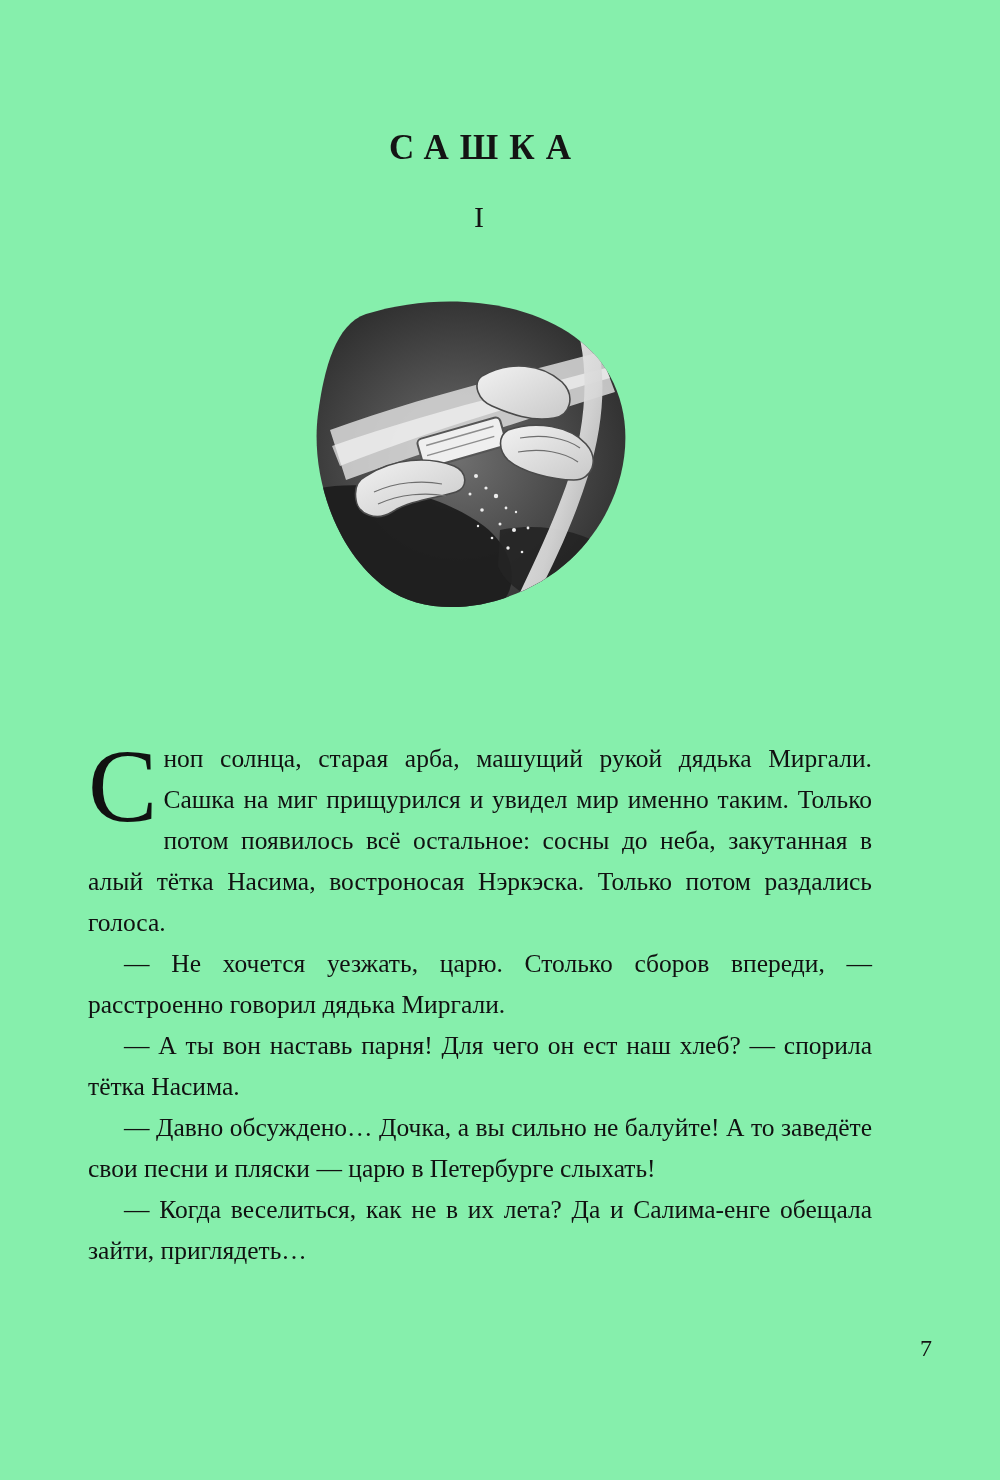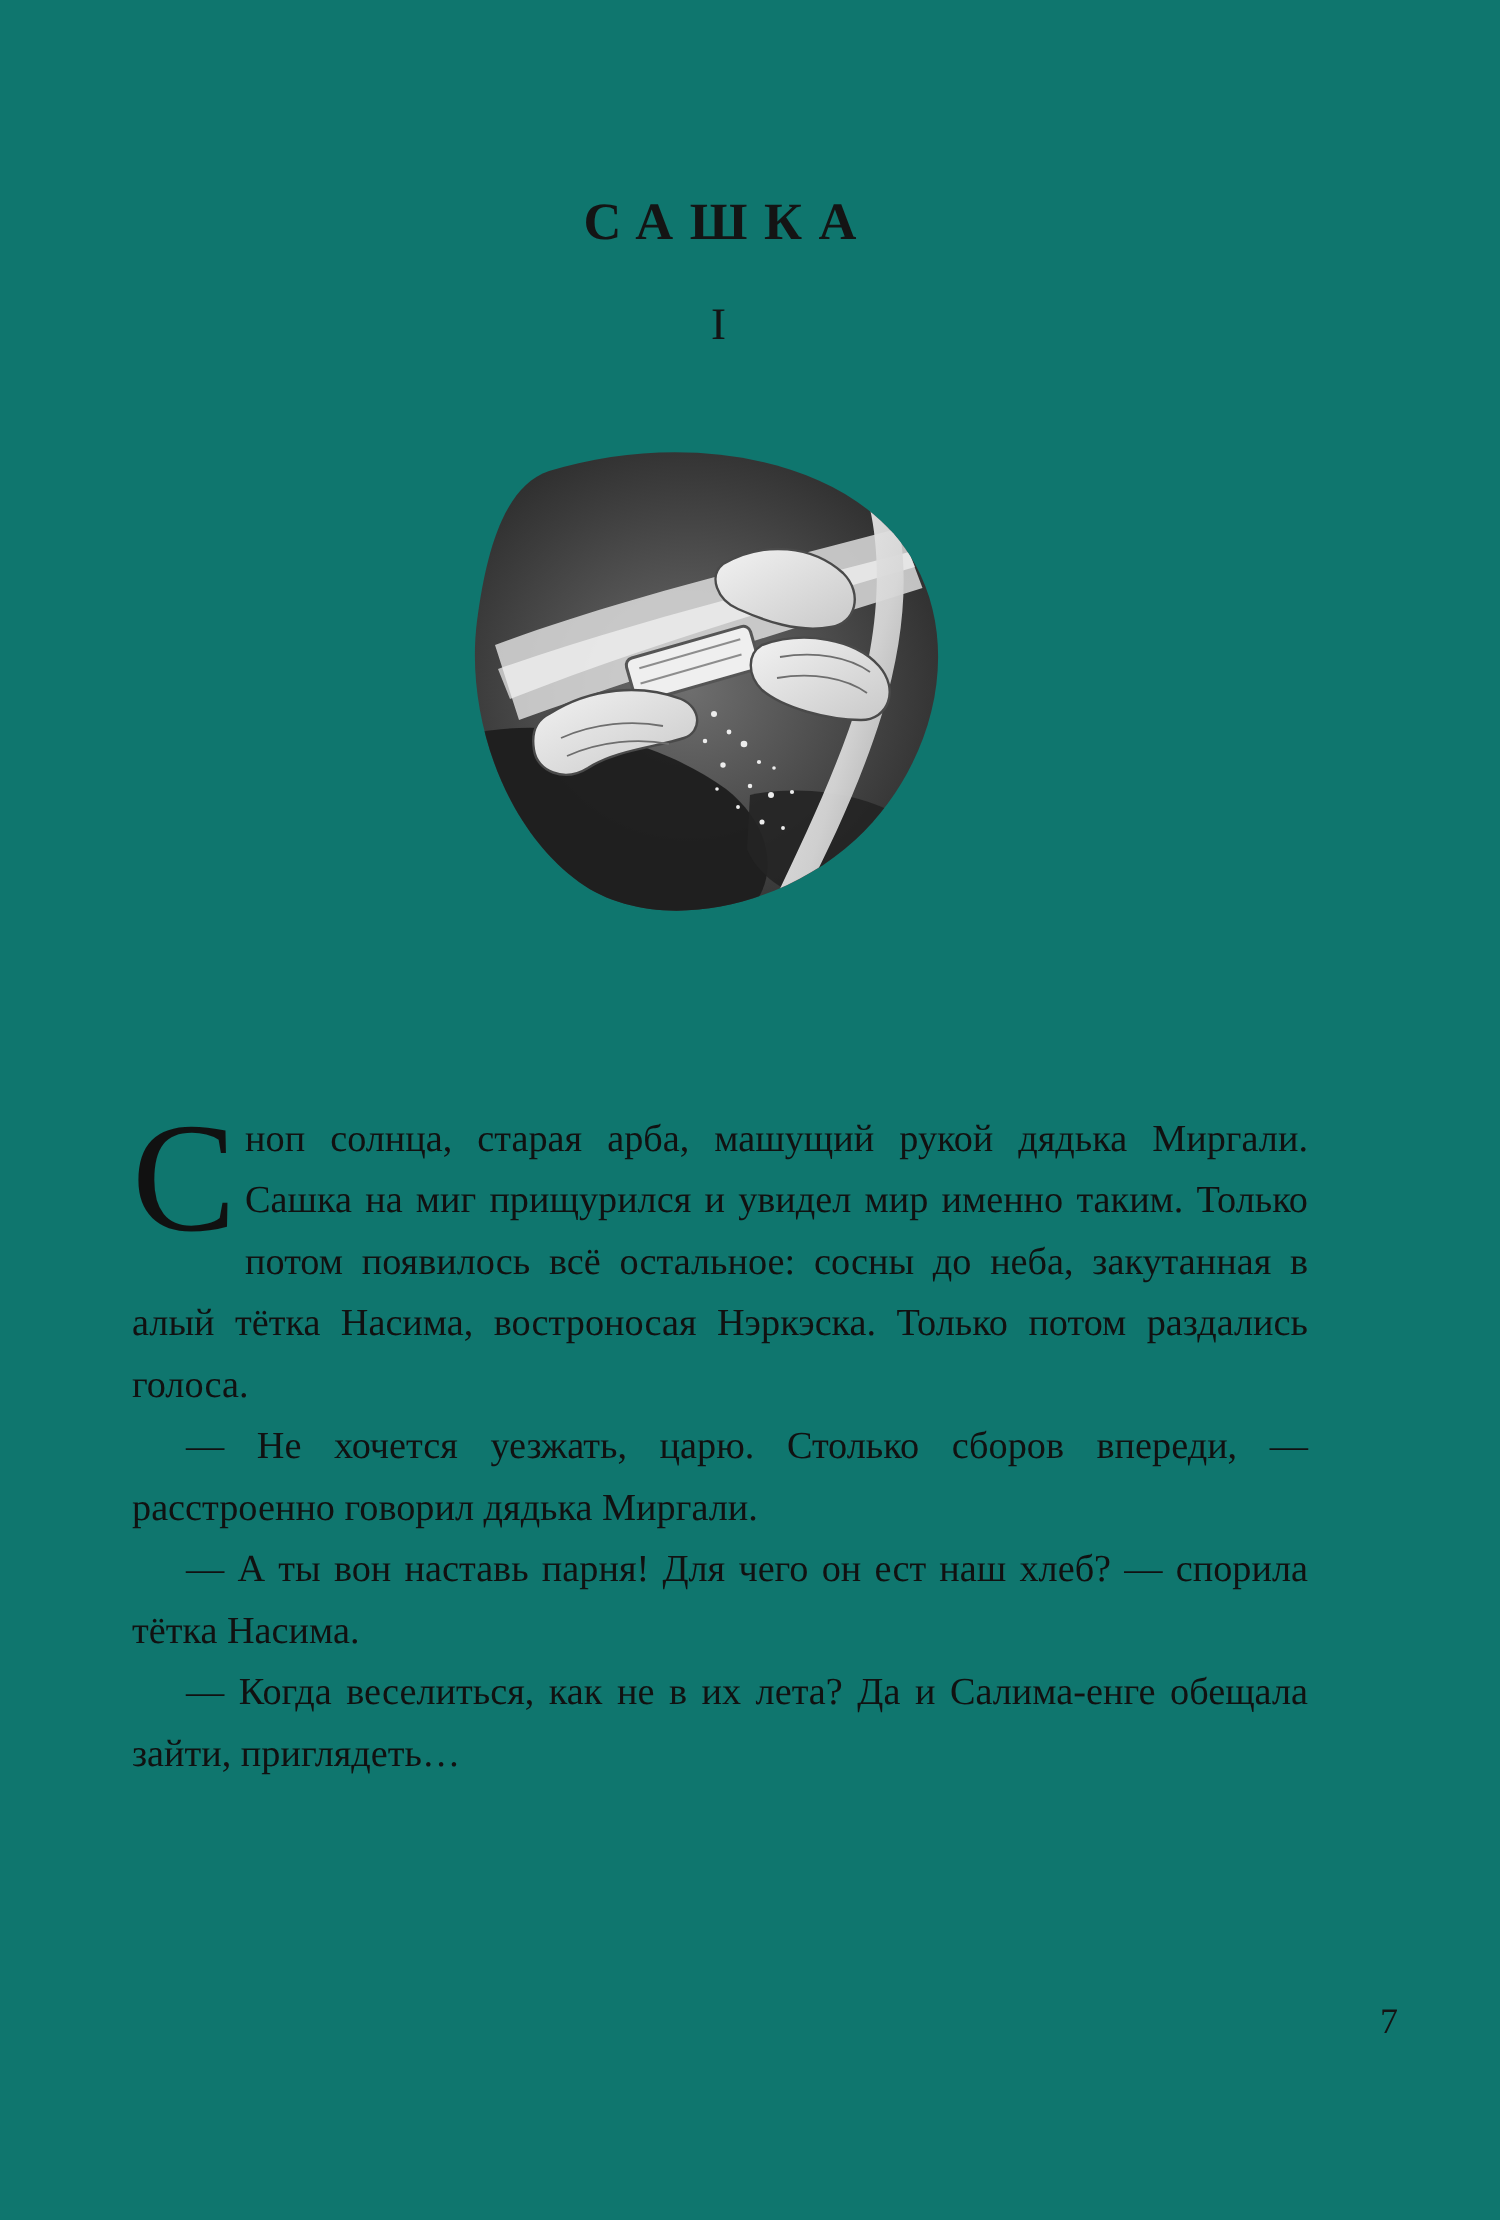--- a/index.html
+++ b/index.html
@@ -14,21 +14,21 @@
     font-family: "Liberation Serif", serif;
     color: #111111;
     overflow: hidden;
   }
 
   .page {
     position: absolute;
     left: 0; top: 0;
     width: 1000px;
     height: 1480px;
-    background: #0f766e;
+    background: #86efac;
   }
 
   .content {
     position: absolute;
     left: 88px;
     top: 0;
     width: 784px;
     height: 1480px;
   }
 
@@ -187,19 +187,20 @@
               <circle cx="258" cy="248" r="1.4"></circle>
           </g>
         </g>
       </svg>
     </div>
 
     <div class="body-text">
       <p class="first"><span class="dropcap">С</span><span>ноп солнца, старая арба, машущий рукой дядька Миргали. Сашка на миг прищурился и увидел мир именно таким. Только потом появилось всё остальное: сосны до неба, закутанная в алый тётка Насима, востроносая Нэркэска. Только потом раздались голоса.</span></p>
       <p>— Не хочется уезжать, царю. Столько сборов впереди, — расстроенно говорил дядька Миргали.</p>
       <p>— А ты вон наставь парня! Для чего он ест наш хлеб? — спорила тётка Насима.</p>
+      <p>— Давно обсуждено… Дочка, а вы сильно не балуйте! А то заведёте свои песни и пляски — царю в Петербурге слыхать!</p>
       <p>— Когда веселиться, как не в их лета? Да и Салима-енге обещала зайти, приглядеть…</p>
     </div>
 
   </div>
 
   <div class="folio">7</div>
 </div>
 
 </body></html>

